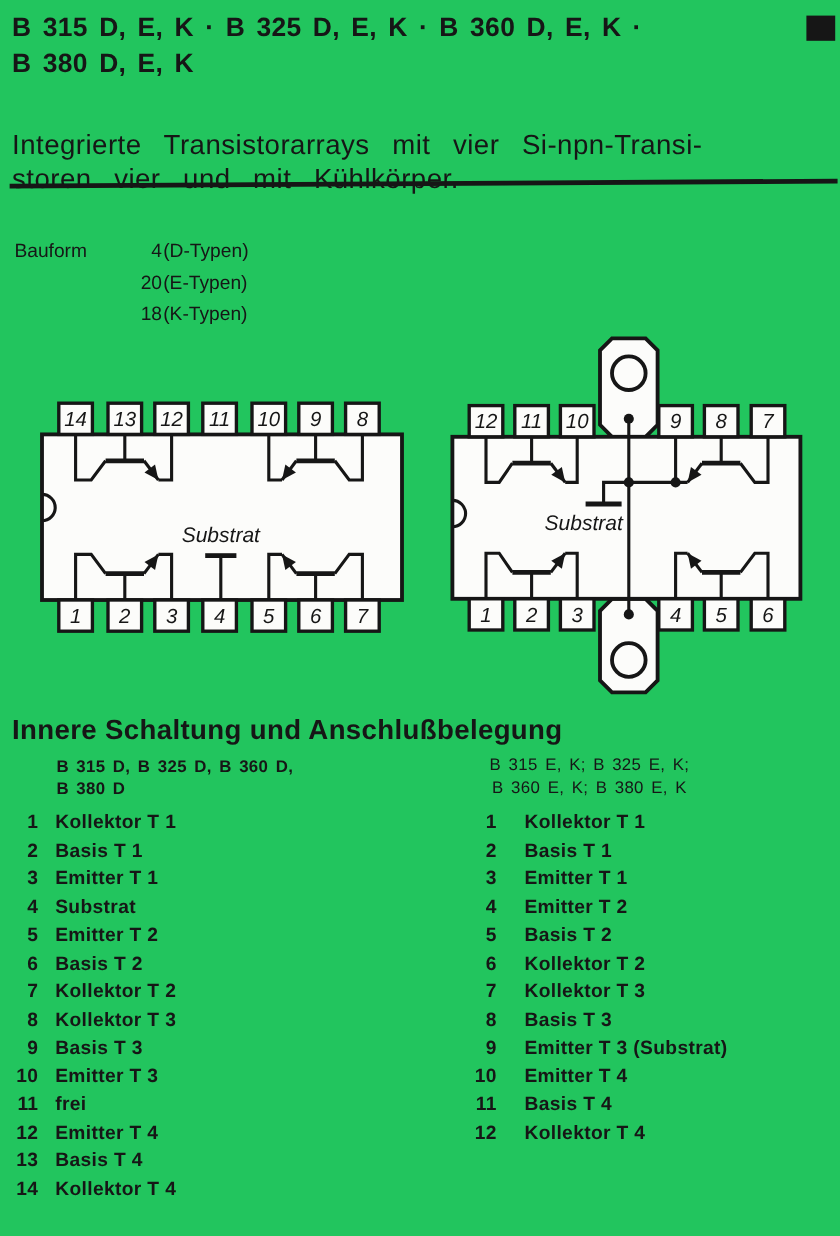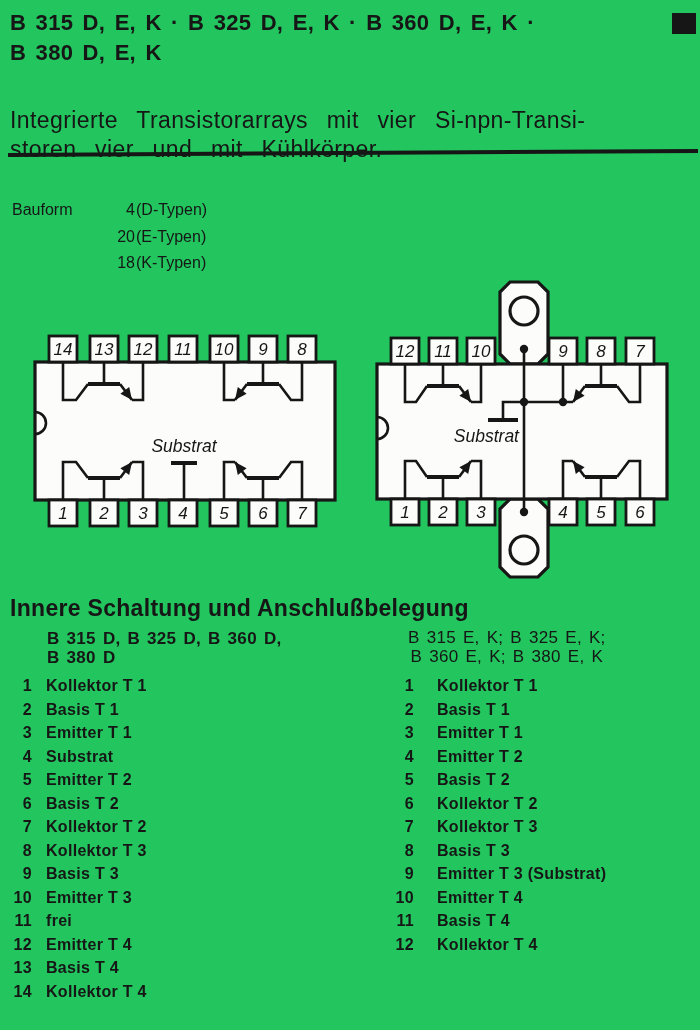--- a/index.html
+++ b/index.html
@@ -16,21 +16,21 @@
     letter-spacing:.4px;word-spacing:12px;white-space:nowrap;margin-top:32px;}
   .rule{left:8px;top:151px;width:690px;height:3.5px;background:#161616;
     transform:rotate(-0.35deg);}
   .bauform{left:12px;top:197px;font-size:16px;line-height:26.5px;}
   .bauform-row{display:flex;}
   .bf-label{position:absolute;left:0;top:0;}
   .bf-rows{margin-left:96px;}
   .bf-num{display:inline-block;width:27px;text-align:right;}
   .bf-desc{margin-left:1px;}
   .section-heading{left:10px;top:595px;font-size:23px;font-weight:bold;letter-spacing:.3px;}
-  .subhead{font-size:17px;line-height:19px;letter-spacing:.3px;word-spacing:2px;white-space:nowrap;}
+  .subhead{font-size:14px;line-height:19px;letter-spacing:.3px;word-spacing:2px;white-space:nowrap;}
   .subhead-left{left:47px;top:629px;font-weight:bold;}
   .subhead-right{left:408px;top:628px;font-weight:normal;text-align:center;}
   .pinlist{font-size:16px;font-weight:bold;letter-spacing:.3px;}
   .pinlist-left{left:6px;top:677px;}
   .pinlist-right{left:388px;top:677px;}
   .pin-row{display:flex;height:23.5px;align-items:baseline;}
   .pin-row .num{display:inline-block;width:26px;text-align:right;flex:none;}
   .pinlist-left .lbl{margin-left:14px;white-space:nowrap;}
   .pinlist-right .lbl{margin-left:23px;white-space:nowrap;}
   svg{position:absolute;overflow:visible;}

